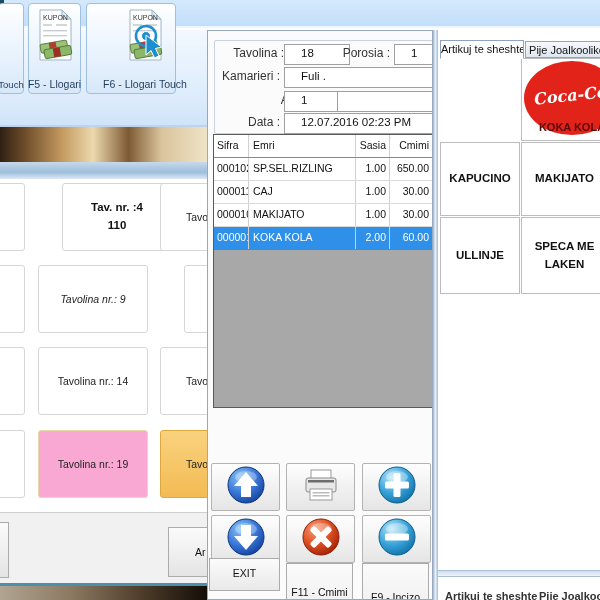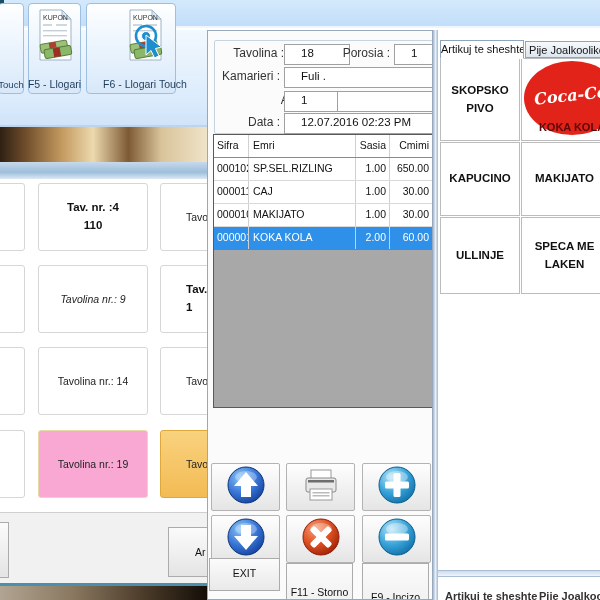--- a/index.html
+++ b/index.html
@@ -19,21 +19,21 @@
 
   
   .photo-band{left:0;top:127px;width:207px;height:35px;
     background:linear-gradient(90deg,#2e2013 0%,#6e4c2a 12%,#c49a5f 30%,#ecd9ae 45%,#7e5a34 62%,#d9c49b 78%,#efe3c8 100%);}
   .blue-strip{left:0;top:162px;width:207px;height:18px;
     background:linear-gradient(#c6d9ec,#9dbeda 60%,#dce9f5);border-bottom:1px solid #fff;}
   .left-panel{left:0;top:180px;width:207px;height:332px;background:#fff;overflow:hidden;}
   .tbtn{position:absolute;box-sizing:border-box;background:#fff;border:1px solid #d6d6d6;border-radius:3px;
     display:flex;flex-direction:column;align-items:center;justify-content:center;
     font-size:10.5px;color:#222;text-align:center;line-height:1.55;}
-  .tbtn.bold{font-weight:bold;font-size:11.5px;color:#111;}
+  .tbtn.bold{font-weight:bold;font-size:11.5px;color:#111;margin-left:24px;}
   .tbtn.cutcol{align-items:flex-start;padding-left:25px;text-align:left;}
   .tbtn.yellow{background:#f9a8d4;border-color:#e9dba8;}
   .tbtn.orange{background:linear-gradient(#f9d27e,#f3bb54);border-color:#dfa83f;}
 
   
   .bottom-bar{left:0;top:512px;width:207px;height:71px;background:#f1f1f1;border-top:1px solid #cfcfcf;}
   .gbtn{position:absolute;box-sizing:border-box;background:linear-gradient(#fbfbfb,#e4e4e4);border:1px solid #ababab;
     font-size:10.5px;color:#111;display:flex;align-items:center;justify-content:center;}
   .teal-line{left:0;top:583px;width:207px;height:3px;background:#4b8fae;}
   .dark-band{left:0;top:586px;width:207px;height:14px;
@@ -304,35 +304,34 @@
     <div class="icobtn" style="left:154px;top:484px;">
       <span><svg width="40" height="40" viewBox="0 0 40 40">
         <circle cx="20" cy="20" r="18" fill="url(#gPl)" stroke="#0c5e8e"></circle>
         <ellipse cx="20" cy="12" rx="11" ry="6" fill="rgba(255,255,255,0.35)"></ellipse>
         <rect x="8" y="16.5" width="24" height="7" rx="1.5" fill="#fff"></rect>
       </svg></span>
     </div>
 
     <div class="txtbtn" style="left:1px;top:527px;width:69px;height:31px;line-height:29px;">EXIT</div>
     <div class="txtbtn" style="left:78px;top:532px;width:67px;height:70px;padding-top:21px;line-height:1.45;box-sizing:border-box;">
-      <div>F11 - Storno</div>
+      <div>F11 - Cmimi</div>
 
     </div>
     <div class="txtbtn" style="left:154px;top:532px;width:67px;height:70px;padding-top:27px;box-sizing:border-box;">
       <div>F9 - Incizo</div>
     </div>
   </div>
 
   <div class="abs splitter"></div>
 
   <div class="abs catalog">
     <div class="tab on" style="left:2px;width:84px;">Artikuj te sheshte</div>
     <div class="tab off" style="left:87px;width:84px;">Pije Joalkoolike</div>
 
-    <div class="cell" style="left:2px;top:28px;width:80px;height:83px;">SKOPSKO PIVO</div>
     <div class="cell" style="left:83px;top:28px;width:87px;height:83px;padding:0;">
       <div class="coke">
         <div class="coke-script">Coca-Cola</div>
         <div class="coke-label">KOKA KOLA</div>
       </div>
     </div>
 
     <div class="cell" style="left:2px;top:112px;width:80px;height:74px;">KAPUCINO</div>
     <div class="cell" style="left:83px;top:112px;width:87px;height:74px;">MAKIJATO</div>
 

